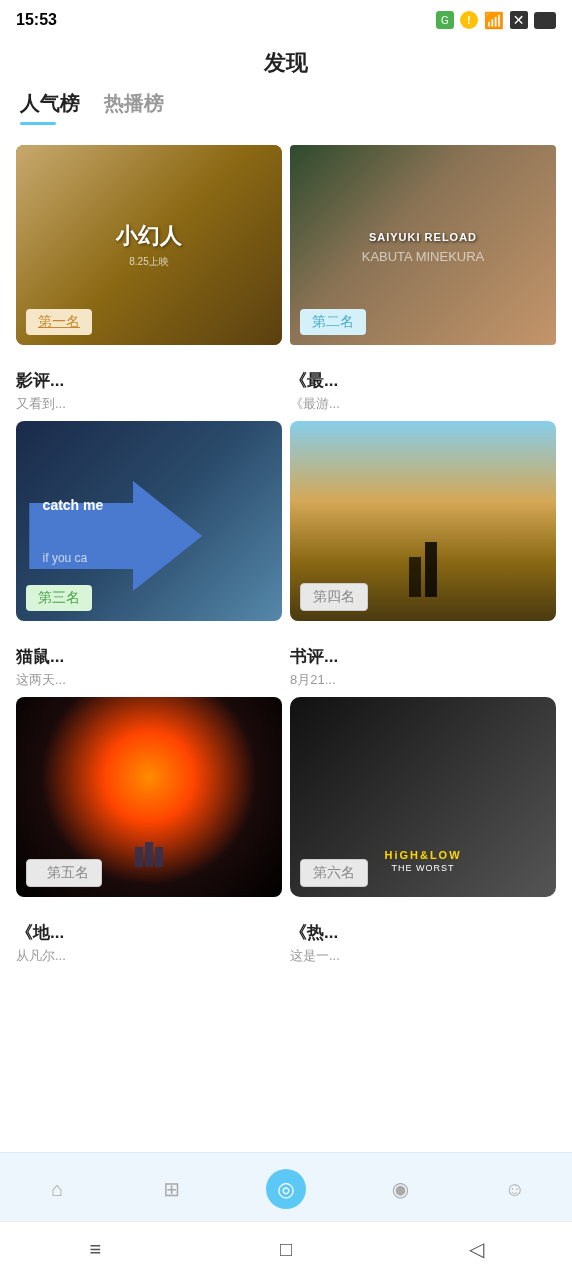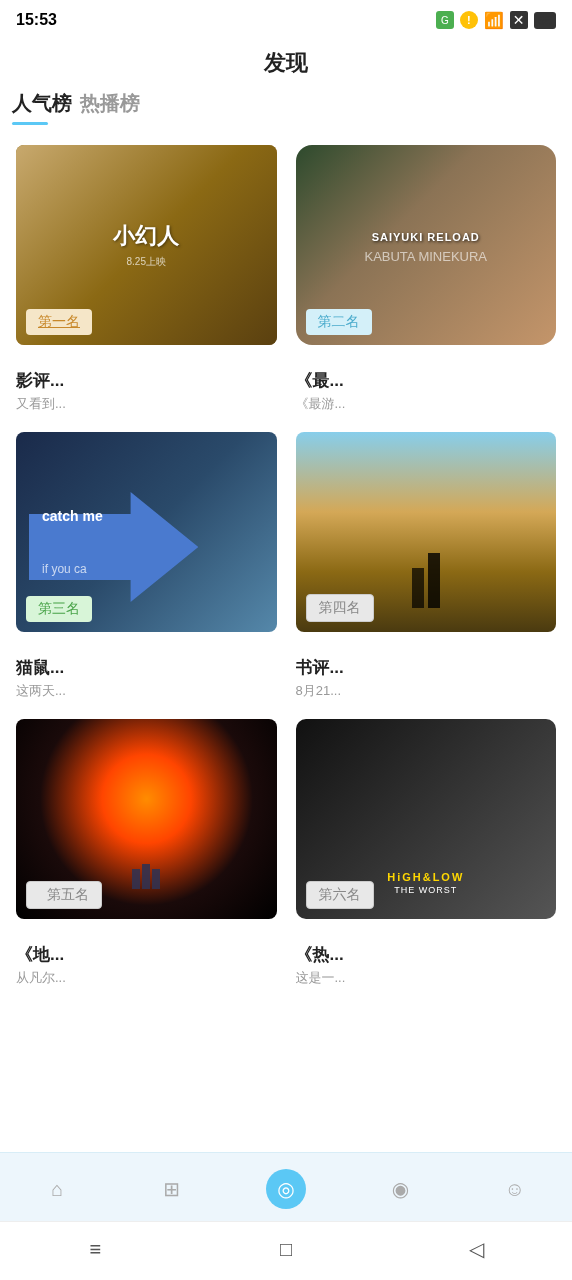--- a/index.html
+++ b/index.html
@@ -71,22 +71,22 @@
       text-align: center;
       font-size: 22px;
       font-weight: 700;
       color: #222;
       padding: 8px 0 12px;
     }
 
     
     .tabs {
       display: flex;
-      padding: 0 12px;
-      gap: 8px;
+      padding: 0 20px;
+      gap: 24px;
       margin-bottom: 4px;
     }
     .tab {
       font-size: 20px;
       font-weight: 700;
       color: #999;
       padding-bottom: 8px;
       cursor: pointer;
       position: relative;
     }
@@ -105,21 +105,21 @@
     }
 
     
     .content {
       flex: 1;
       padding: 16px 16px 0;
     }
     .grid {
       display: grid;
       grid-template-columns: 1fr 1fr;
-      gap: 19px;
+      gap: 8px;
     }
 
     
     .card {
       display: flex;
       flex-direction: column;
       cursor: pointer;
     }
     .card-image {
       width: 100%;
@@ -252,21 +252,21 @@
           <span style="color:#fff;font-size:22px;font-weight:bold;text-shadow:1px 1px 3px rgba(0,0,0,0.5);">小幻人</span>
           <span style="color:rgba(255,255,255,0.7);font-size:10px;margin-top:4px;">8.25上映</span>
         </div>
         <div class="rank-badge rank-1">第一名</div>
       </div>
       <div class="card-title">影评...</div>
       <div class="card-subtitle">又看到...</div>
     </div>
 
     <div class="card">
-      <div class="card-image" style="background:linear-gradient(135deg,#2D4A2D 0%,#8B7355 40%,#C4956A 100%);position:relative;border-radius:16px;">
+      <div class="card-image" style="background:linear-gradient(135deg,#2D4A2D 0%,#8B7355 40%,#C4956A 100%);position:relative;border-radius:4px;">
         <div style="width:100%;height:100%;display:flex;flex-direction:column;align-items:center;justify-content:center;">
           <span style="color:white;font-size:11px;letter-spacing:1px;font-weight:bold;text-shadow:1px 1px 3px rgba(0,0,0,0.8);text-align:center;padding:4px;">SAIYUKI RELOAD</span>
           <span style="color:rgba(255,255,255,0.6);font-size:13px;margin-top:2px;">KABUTA MINEKURA</span>
         </div>
         <div class="rank-badge rank-2">第二名</div>
       </div>
       <div class="card-title">《最...</div>
       <div class="card-subtitle">《最游...</div>
     </div>
 

